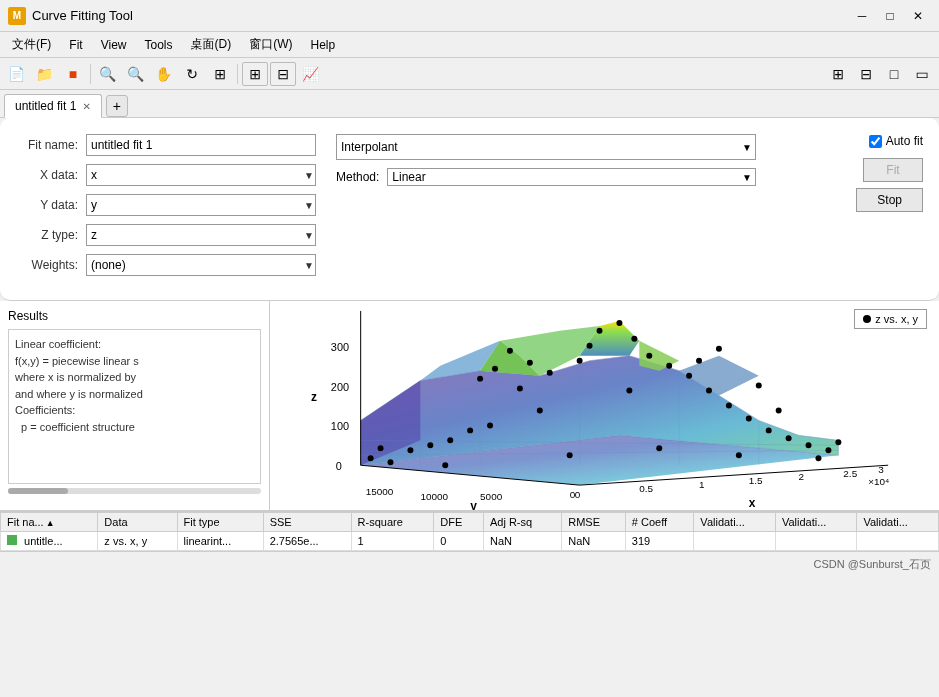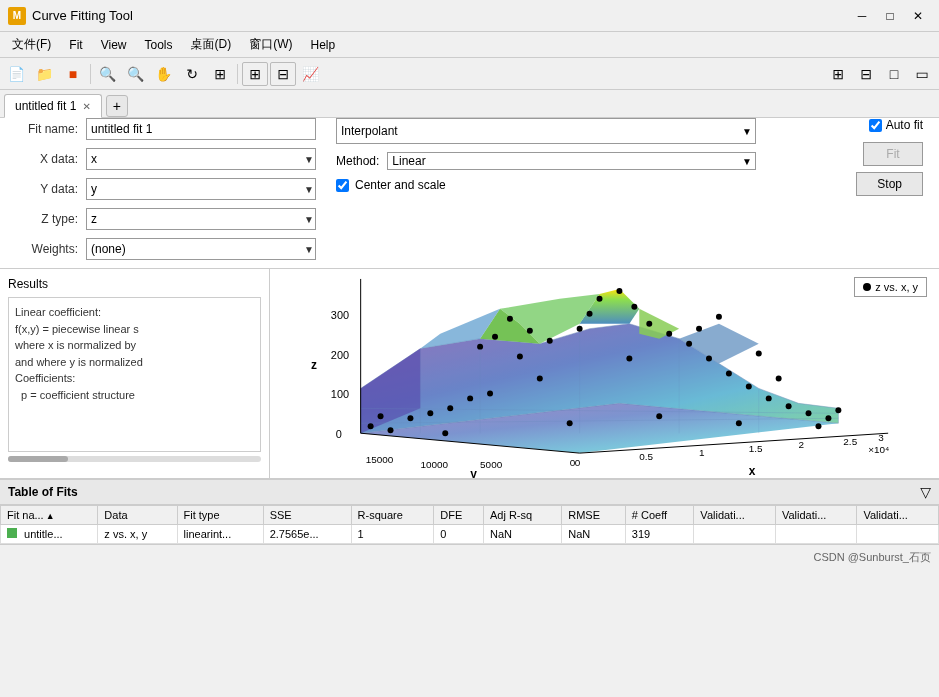--- a/index.html
+++ b/index.html
@@ -24,21 +24,21 @@
     .toolbar-right-btn { width: 26px; height: 24px; border: 1px solid transparent; background: transparent; cursor: pointer; display: flex; align-items: center; justify-content: center; font-size: 14px; }
 
     
     .tab-bar { background: #f0f0f0; height: 28px; display: flex; align-items: flex-end; padding: 0 4px; border-bottom: 1px solid #ccc; }
     .tab { height: 24px; padding: 0 10px; border: 1px solid #bbb; border-bottom: none; background: #e0e0e0; cursor: pointer; display: flex; align-items: center; gap: 6px; font-size: 12px; border-radius: 3px 3px 0 0; }
     .tab.active { background: white; border-bottom: 1px solid white; margin-bottom: -1px; }
     .tab-close { font-size: 10px; cursor: pointer; color: #666; }
     .tab-add { width: 22px; height: 22px; border: 1px solid #bbb; background: #e8e8e8; cursor: pointer; display: flex; align-items: center; justify-content: center; margin-left: 4px; border-radius: 3px; font-size: 14px; }
 
     
-    .top-panel { background: white; padding: 0 16px; border-bottom: 1px solid #ccc; display: flex; gap: 20px; }
+    .top-panel { background: white; padding: 16px 16px; border-bottom: 1px solid #ccc; display: flex; gap: 20px; border-radius: 10px; }
     
     
     .form-section { flex: 0 0 300px; }
     .form-row { display: flex; align-items: center; margin-bottom: 8px; }
     .form-label { width: 70px; text-align: right; padding-right: 8px; font-size: 12px; color: #333; flex-shrink: 0; }
     .form-input { flex: 1; height: 22px; border: 1px solid #999; padding: 0 4px; font-size: 12px; background: white; }
     .select-wrapper { flex: 1; position: relative; display: flex; }
     .select-wrapper select { flex: 1; height: 22px; border: 1px solid #999; padding: 0 4px; font-size: 12px; background: white; appearance: none; }
     .select-arrow { position: absolute; right: 2px; top: 50%; transform: translateY(-50%); pointer-events: none; font-size: 10px; color: #333; }
 
@@ -201,24 +201,20 @@
       </div>
     </div>
     <div class="method-row">
       <span class="method-label">Method:</span>
       <div class="method-select-wrapper">
         <select style="flex:1; height:18px; font-size:12px; border:1px solid #999; padding:0 4px; appearance:none; width:100%;">
           <option>Linear</option>
         </select>
         <span style="position:absolute; right:4px; top:50%; transform:translateY(-50%); pointer-events:none; font-size:10px;">▼</span>
       </div>
-    </div>
-    <div class="checkbox-row">
-      <input type="checkbox" checked="" style="">
-      <span>Center and scale</span>
     </div>
   </div>
 
   <div class="btn-section">
     <div class="autofit-row">
       <input type="checkbox" checked="" style="">
       <span>Auto fit</span>
     </div>
     <button class="btn" disabled="">Fit</button>
     <button class="btn">Stop</button>
@@ -363,24 +359,20 @@
       <text x="520" y="180" font-size="10" fill="black">2</text>
       <text x="565" y="177" font-size="10" fill="black">2.5</text>
       <text x="600" y="173" font-size="10" fill="black">3</text>
       <text x="590" y="185" font-size="10" fill="black">×10⁴</text>
       <text x="470" y="207" font-size="12" fill="black" font-weight="bold">x</text>
     </svg>
   </div>
 </div>
 
 <div class="table-section">
-  <div class="table-header">
-    <span class="table-title">Table of Fits</span>
-    <span class="table-collapse">▽</span>
-  </div>
   <table class="data-table">
     <thead>
       <tr>
         <th><span>Fit na...</span><span class="sort-arrow">▲</span></th>
         <th><span>Data</span></th>
         <th><span>Fit type</span></th>
         <th><span>SSE</span></th>
         <th><span>R-square</span></th>
         <th><span>DFE</span></th>
         <th><span>Adj R-sq</span></th>

